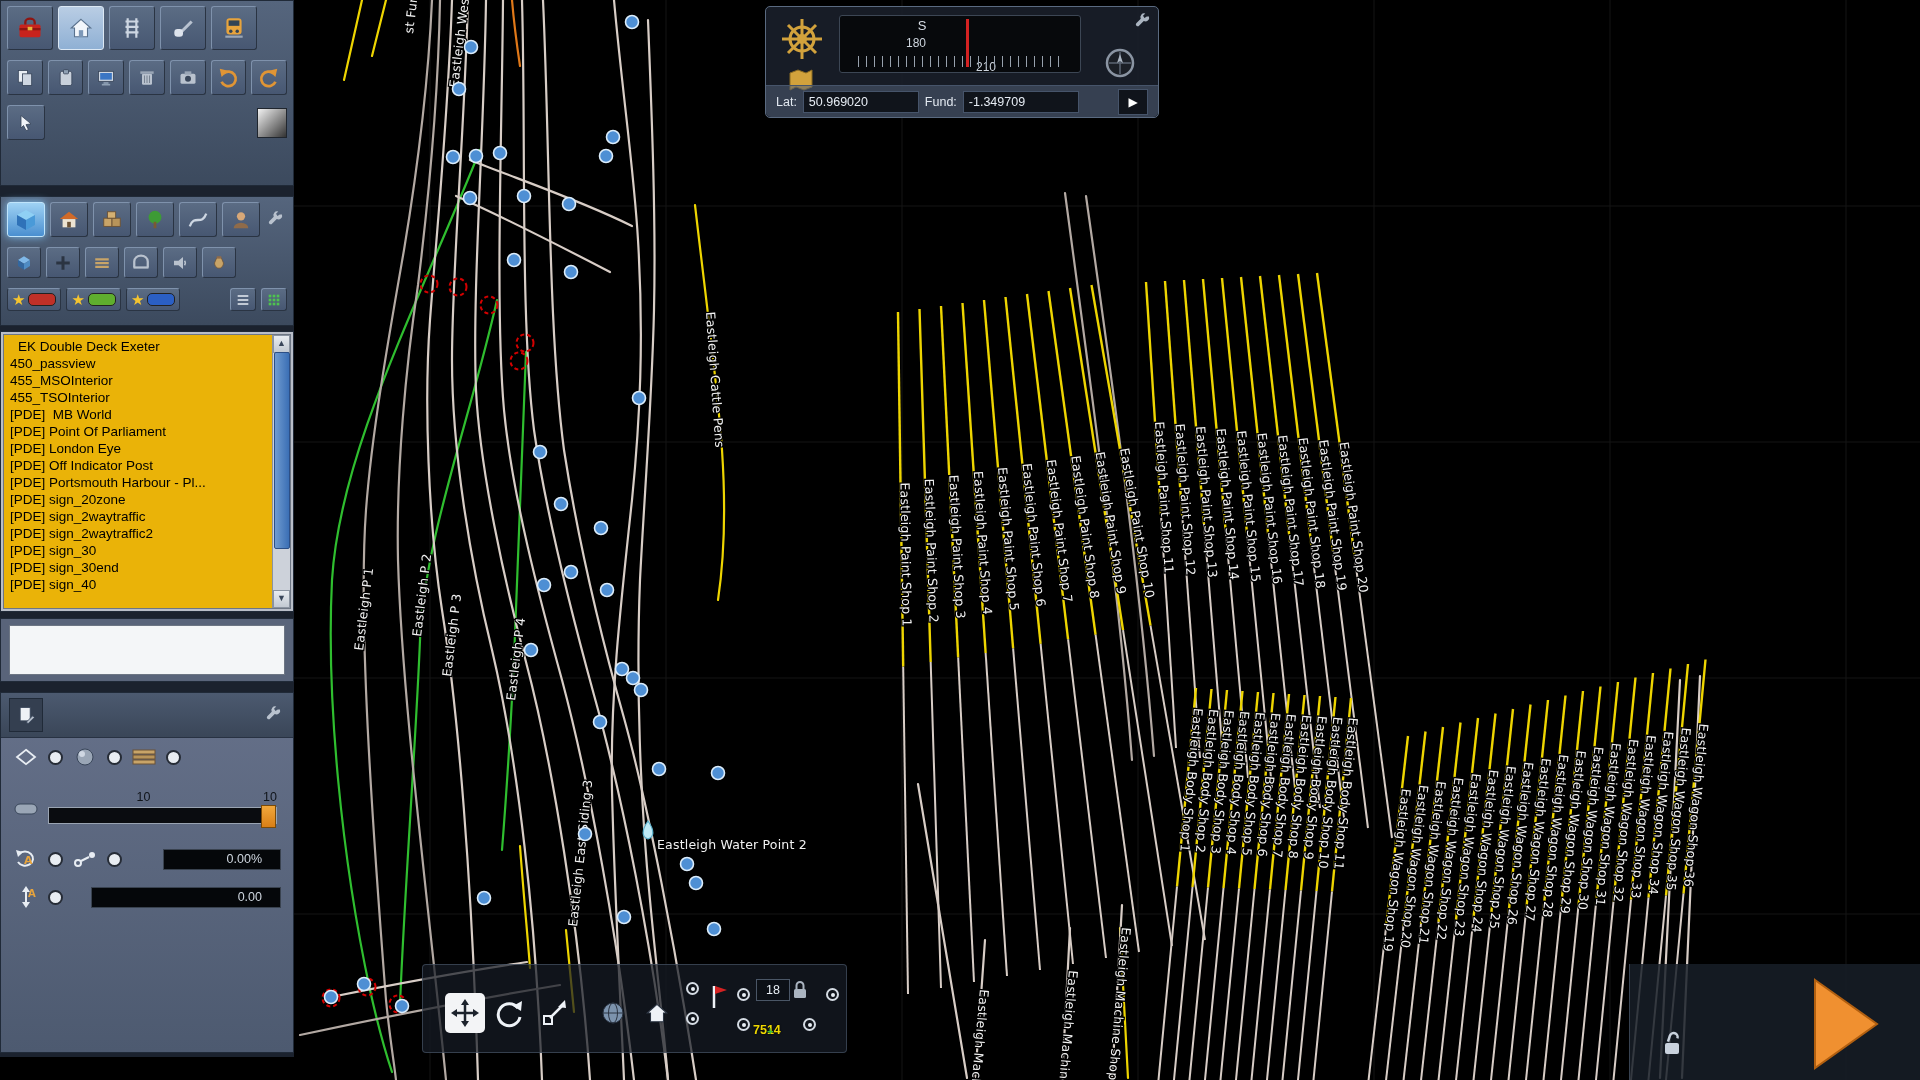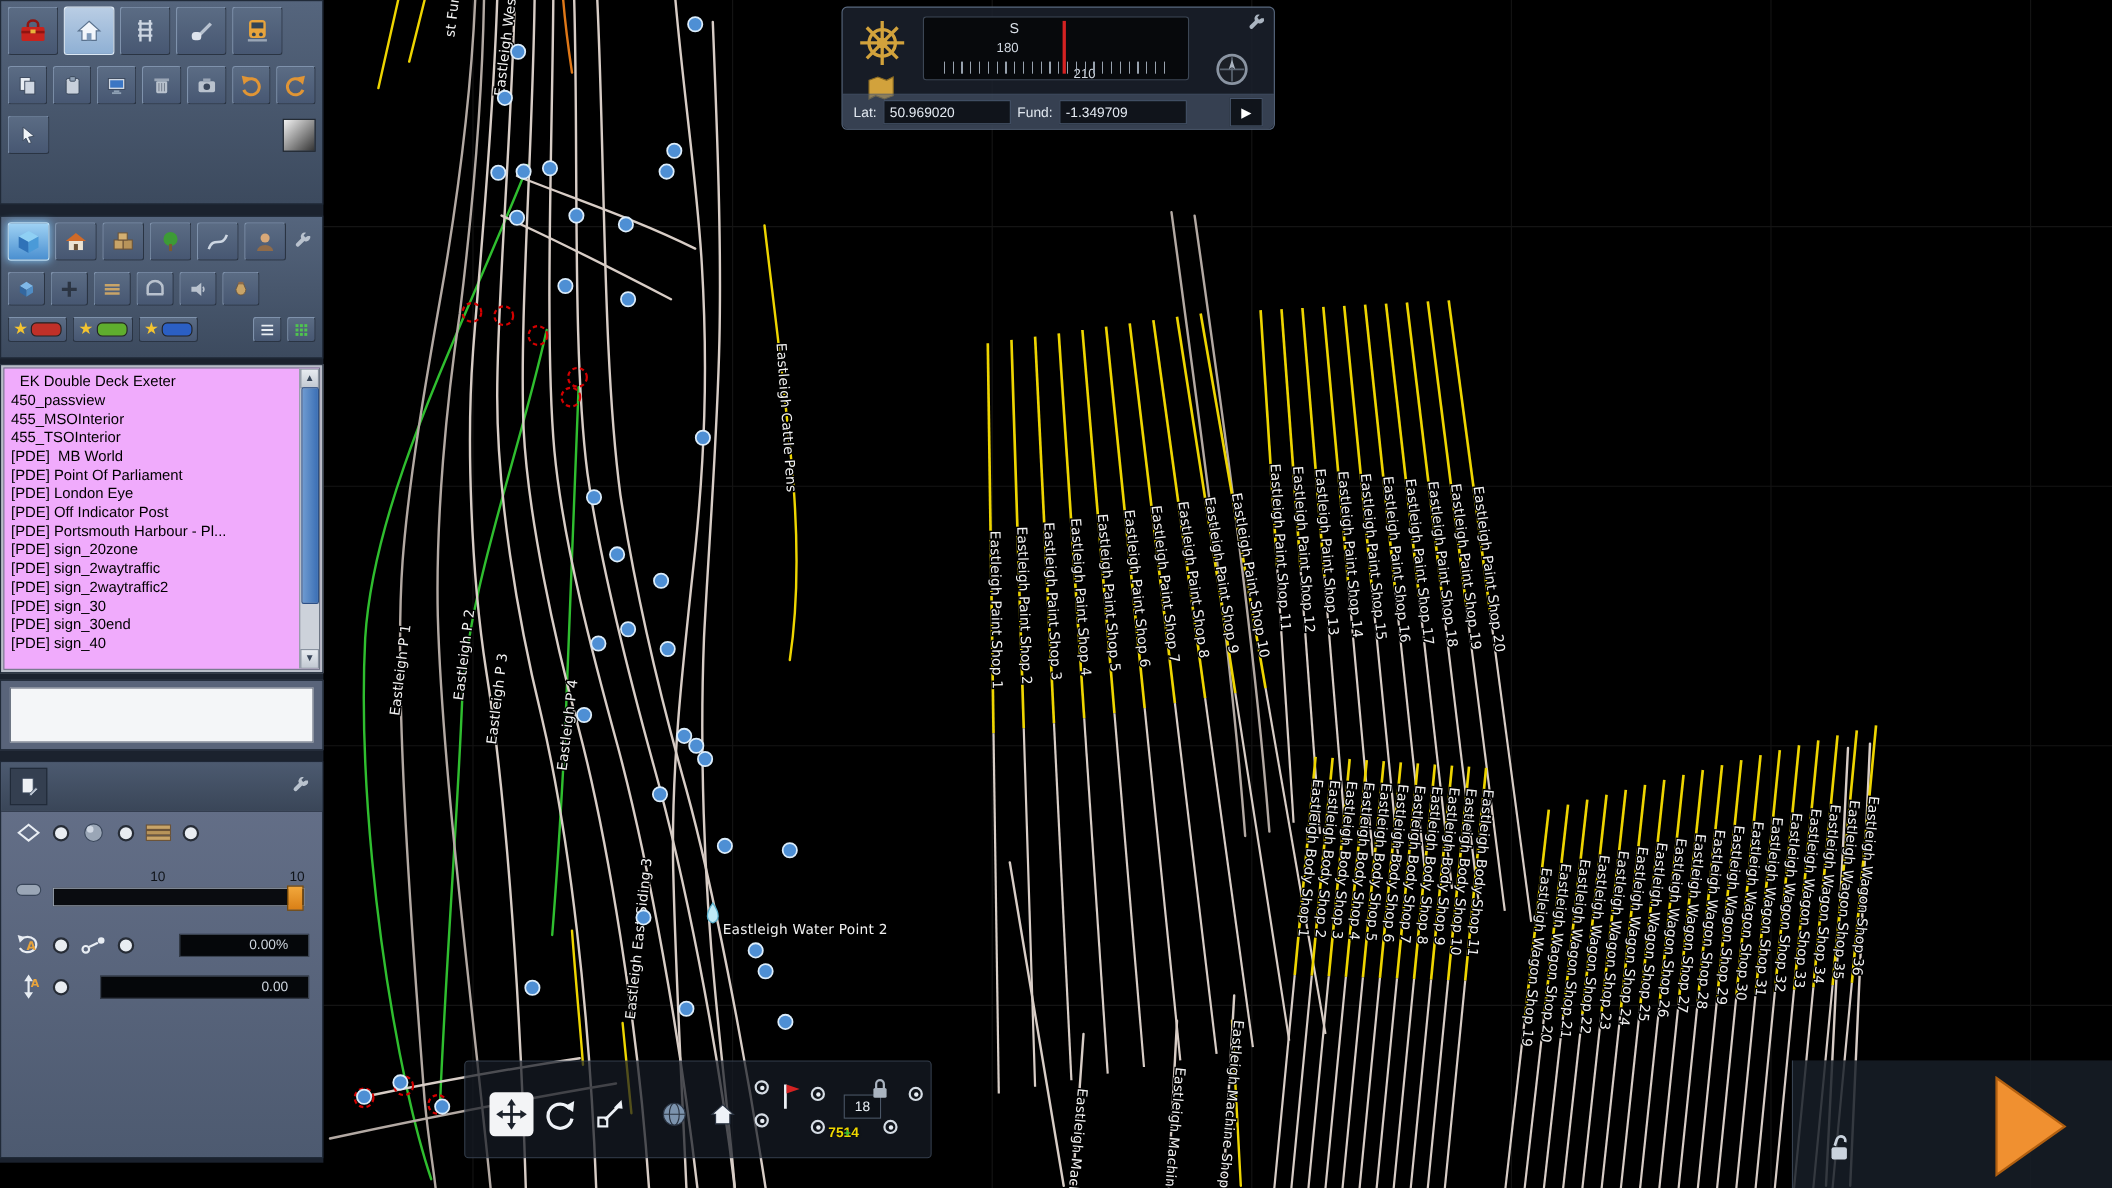--- a/index.html
+++ b/index.html
@@ -33,21 +33,21 @@
   .mb .ib{width:32px;height:29px;}
   .ib.glow{background:linear-gradient(#9fd2f4,#4a8fd0);box-shadow:0 0 8px #7fc2f4;border-color:#bfe4fb;}
   .wrench-corner{margin-left:auto;width:20px;height:20px;}
   .filter-btn{display:flex;align-items:center;gap:3px;height:21px;padding:0 4px;
       background:linear-gradient(#5b6c84,#475772);border:1px solid #2a3443;border-top-color:#7f92ac;border-radius:3px;}
   .filter-btn .star{color:#f4c430;font-size:15px;line-height:1;}
   .filter-btn .blob{width:26px;height:11px;border-radius:5px;border:1px solid #222;}
   .small-sq{width:24px;height:21px;}
 
   .asset-panel{top:331px;height:281px;background:#b9bec8;padding:2px;}
-  .asset-inner{position:relative;width:100%;height:100%;background:#f0abfc;border:1px solid #6d7684;
+  .asset-inner{position:relative;width:100%;height:100%;background:#eab308;border:1px solid #6d7684;
                box-sizing:border-box;overflow:hidden;}
   .asset-item{font-size:13.5px;line-height:17px;color:#000;padding:0 2px 0 6px;white-space:pre;cursor:pointer;}
   .asset-item:first-child{padding-left:14px;}
   .vscroll{position:absolute;right:0;top:0;width:17px;height:100%;background:#cdd2da;border-left:1px solid #8a93a0;}
   .vs-arrow{height:16px;text-align:center;font-size:9px;color:#39465a;background:linear-gradient(#e8ecf1,#c2c9d2);
             border:1px solid #8a93a0;line-height:15px;cursor:pointer;}
   .vs-thumb{position:absolute;left:1px;top:17px;width:14px;height:195px;cursor:pointer;
             background:linear-gradient(90deg,#6f9bd0,#3b6fb5);border:1px solid #2c4f86;border-radius:2px;}
   .vs-down{position:absolute;bottom:0;left:0;right:0;}
 
@@ -783,21 +783,21 @@
         <path d="M5 25 L5 3" stroke="#eef2f7" stroke-width="2.5"></path>
         <polygon points="6,3 18,7 6,11" fill="#d42222"></polygon>
       </svg>
     </div>
     <span class="radio2" style="left:263px;top:17px;"></span>
     <span class="radio2" style="left:263px;top:47px;"></span>
     <span class="radio2" style="left:314px;top:23px;"></span>
     <span class="radio2" style="left:314px;top:53px;"></span>
     <span class="radio2" style="left:380px;top:53px;"></span>
     <span class="radio2" style="left:403px;top:23px;"></span>
-    <div class="numbox" style="left:333px;top:30px;margin-left:11px;">18</div>
+    <div class="numbox" style="left:333px;top:14px;">18</div>
     <span class="mk7514" style="left:330px;top:42px;">7514</span>
     <span class="plus-green" style="left:344px;top:60px;">+</span>
     <div class="abs" style="left:368px;top:14px;">
       <svg width="18" height="22" viewBox="0 0 18 22">
         <rect x="3" y="10" width="12" height="9" rx="1.5" fill="#aab4c0"></rect>
         <path d="M5.5 10 V6.5 a3.5 3.5 0 0 1 7 0 V10" fill="none" stroke="#aab4c0" stroke-width="2"></path>
       </svg>
     </div>
   </div>
 

